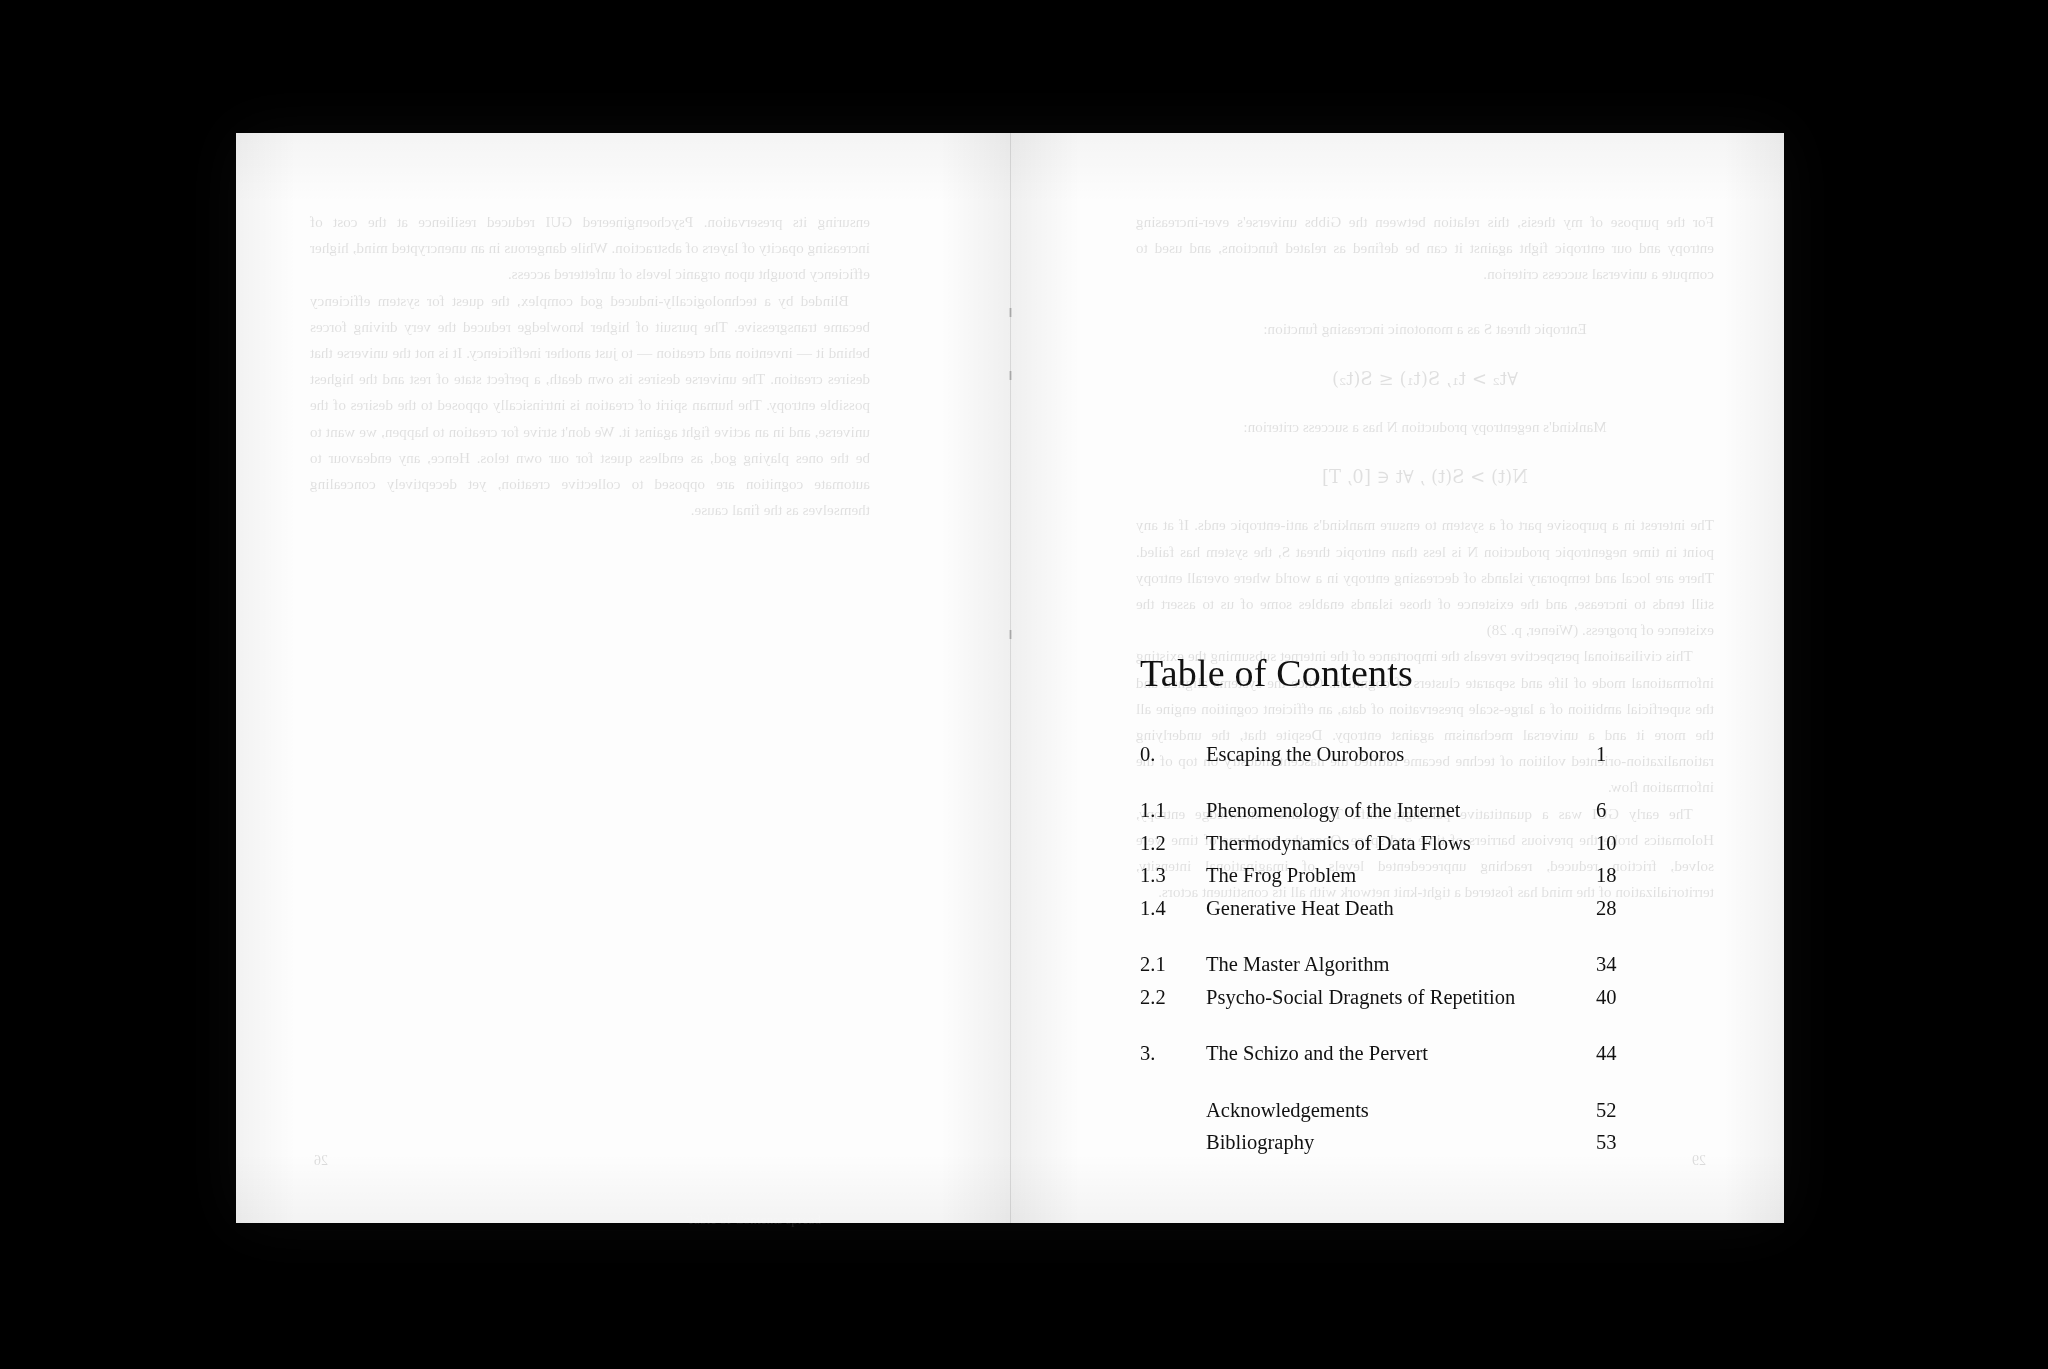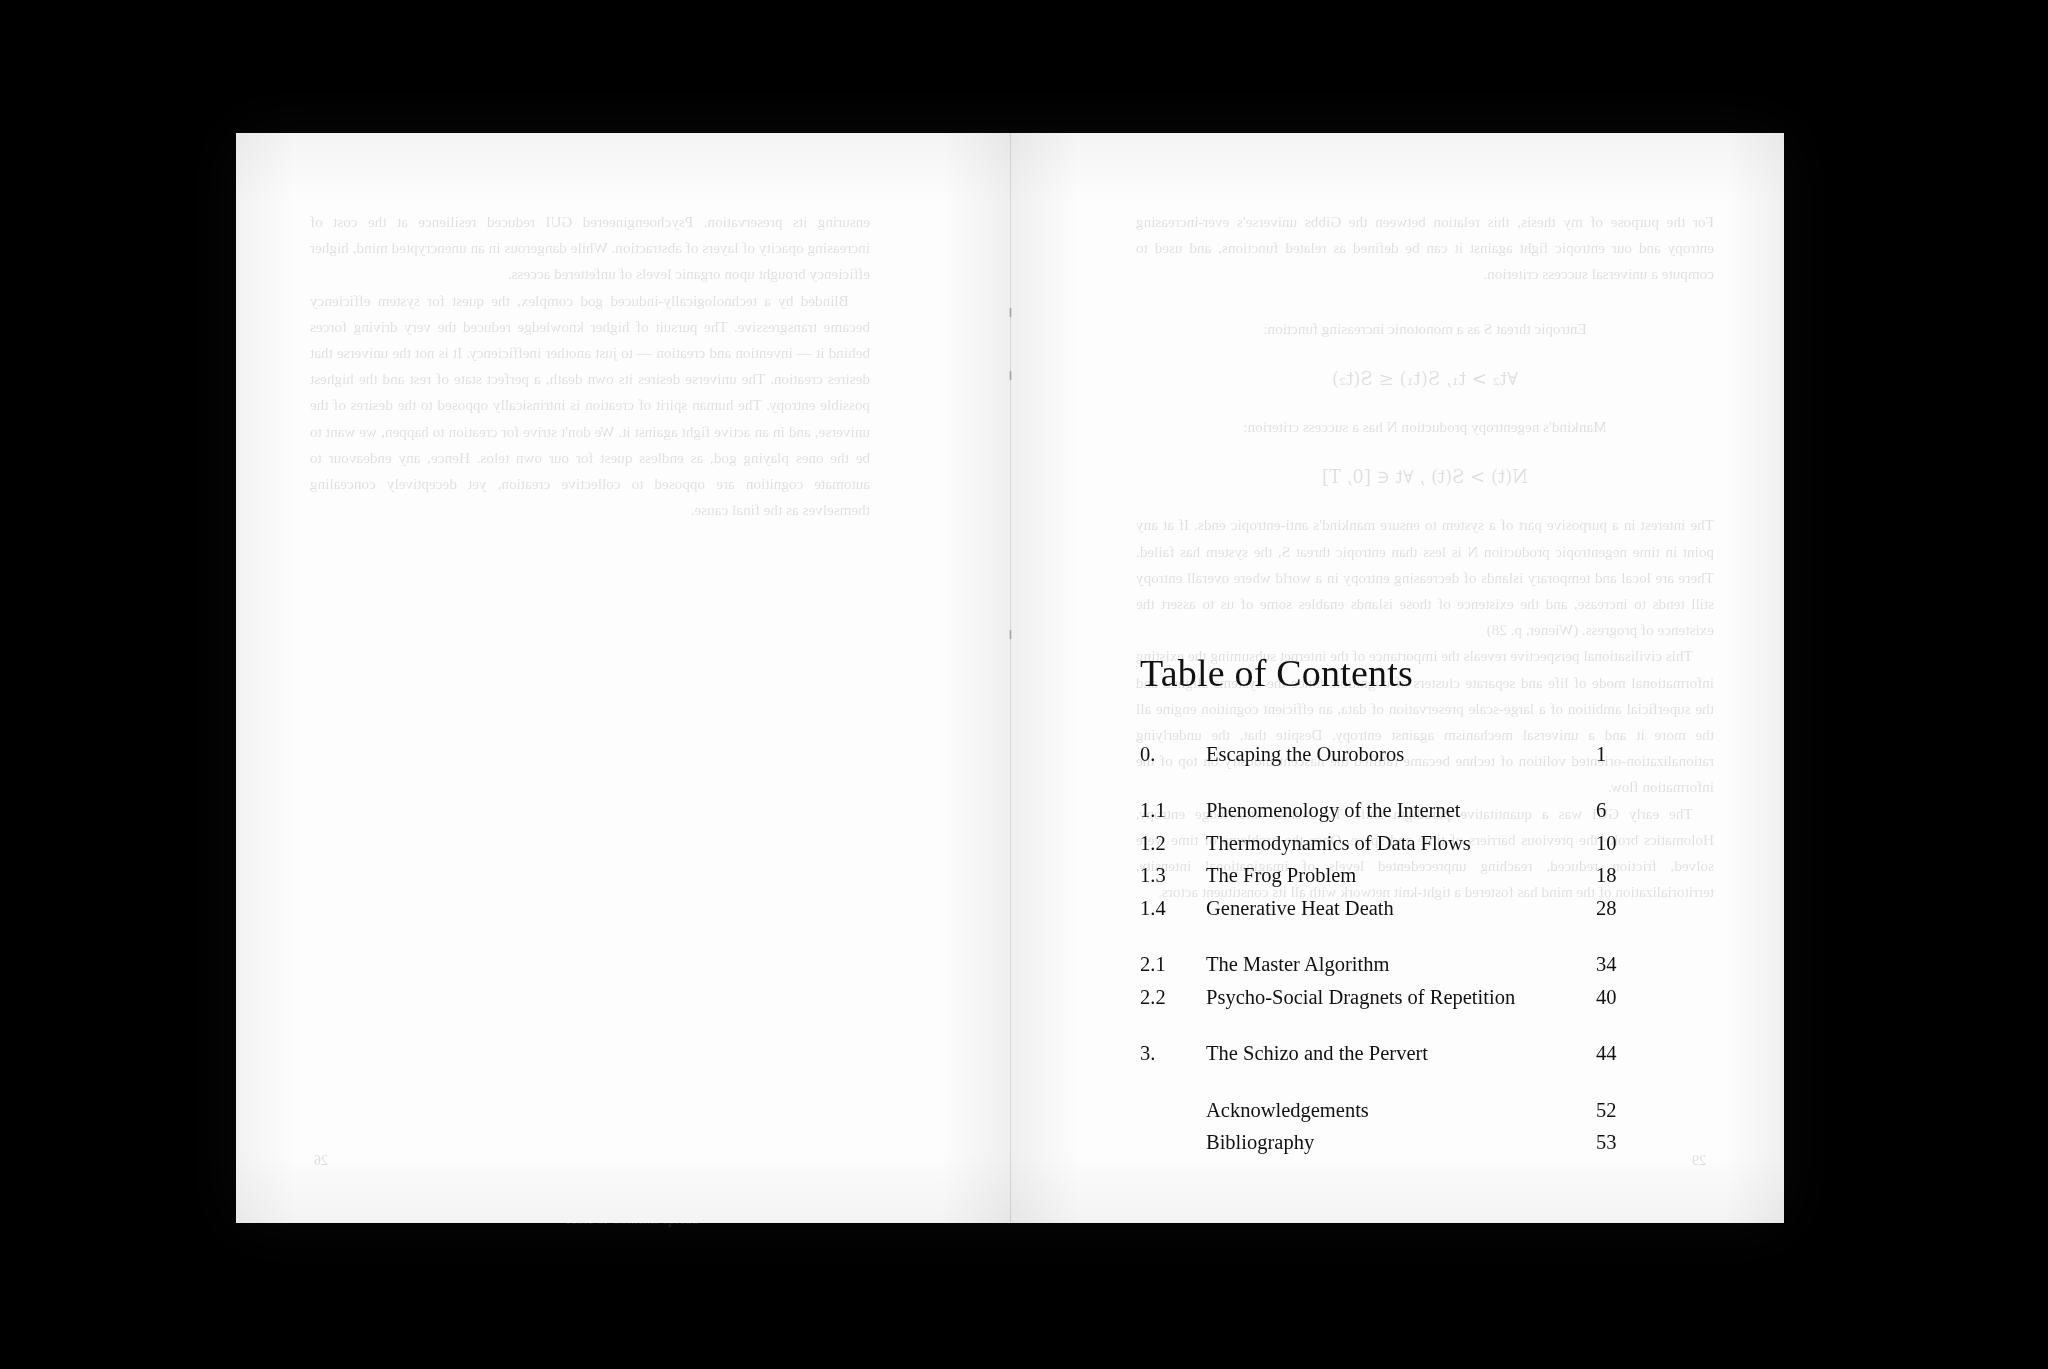--- a/index.html
+++ b/index.html
@@ -103,21 +103,21 @@
   }
   #folio-left { left: 78px; }
   #folio-right { right: 78px; }
 
   
   #undercaption {
     position: absolute;
     left: 564px;
     top: 1212px;
     width: 380px;
-    text-align: left;
+    text-align: center;
     font-size: 13px;
     color: #ffffff;
     opacity: 0.11;
     letter-spacing: 0.2px;
   }
 
   
   #toc {
     position: absolute;
     left: 904px;

